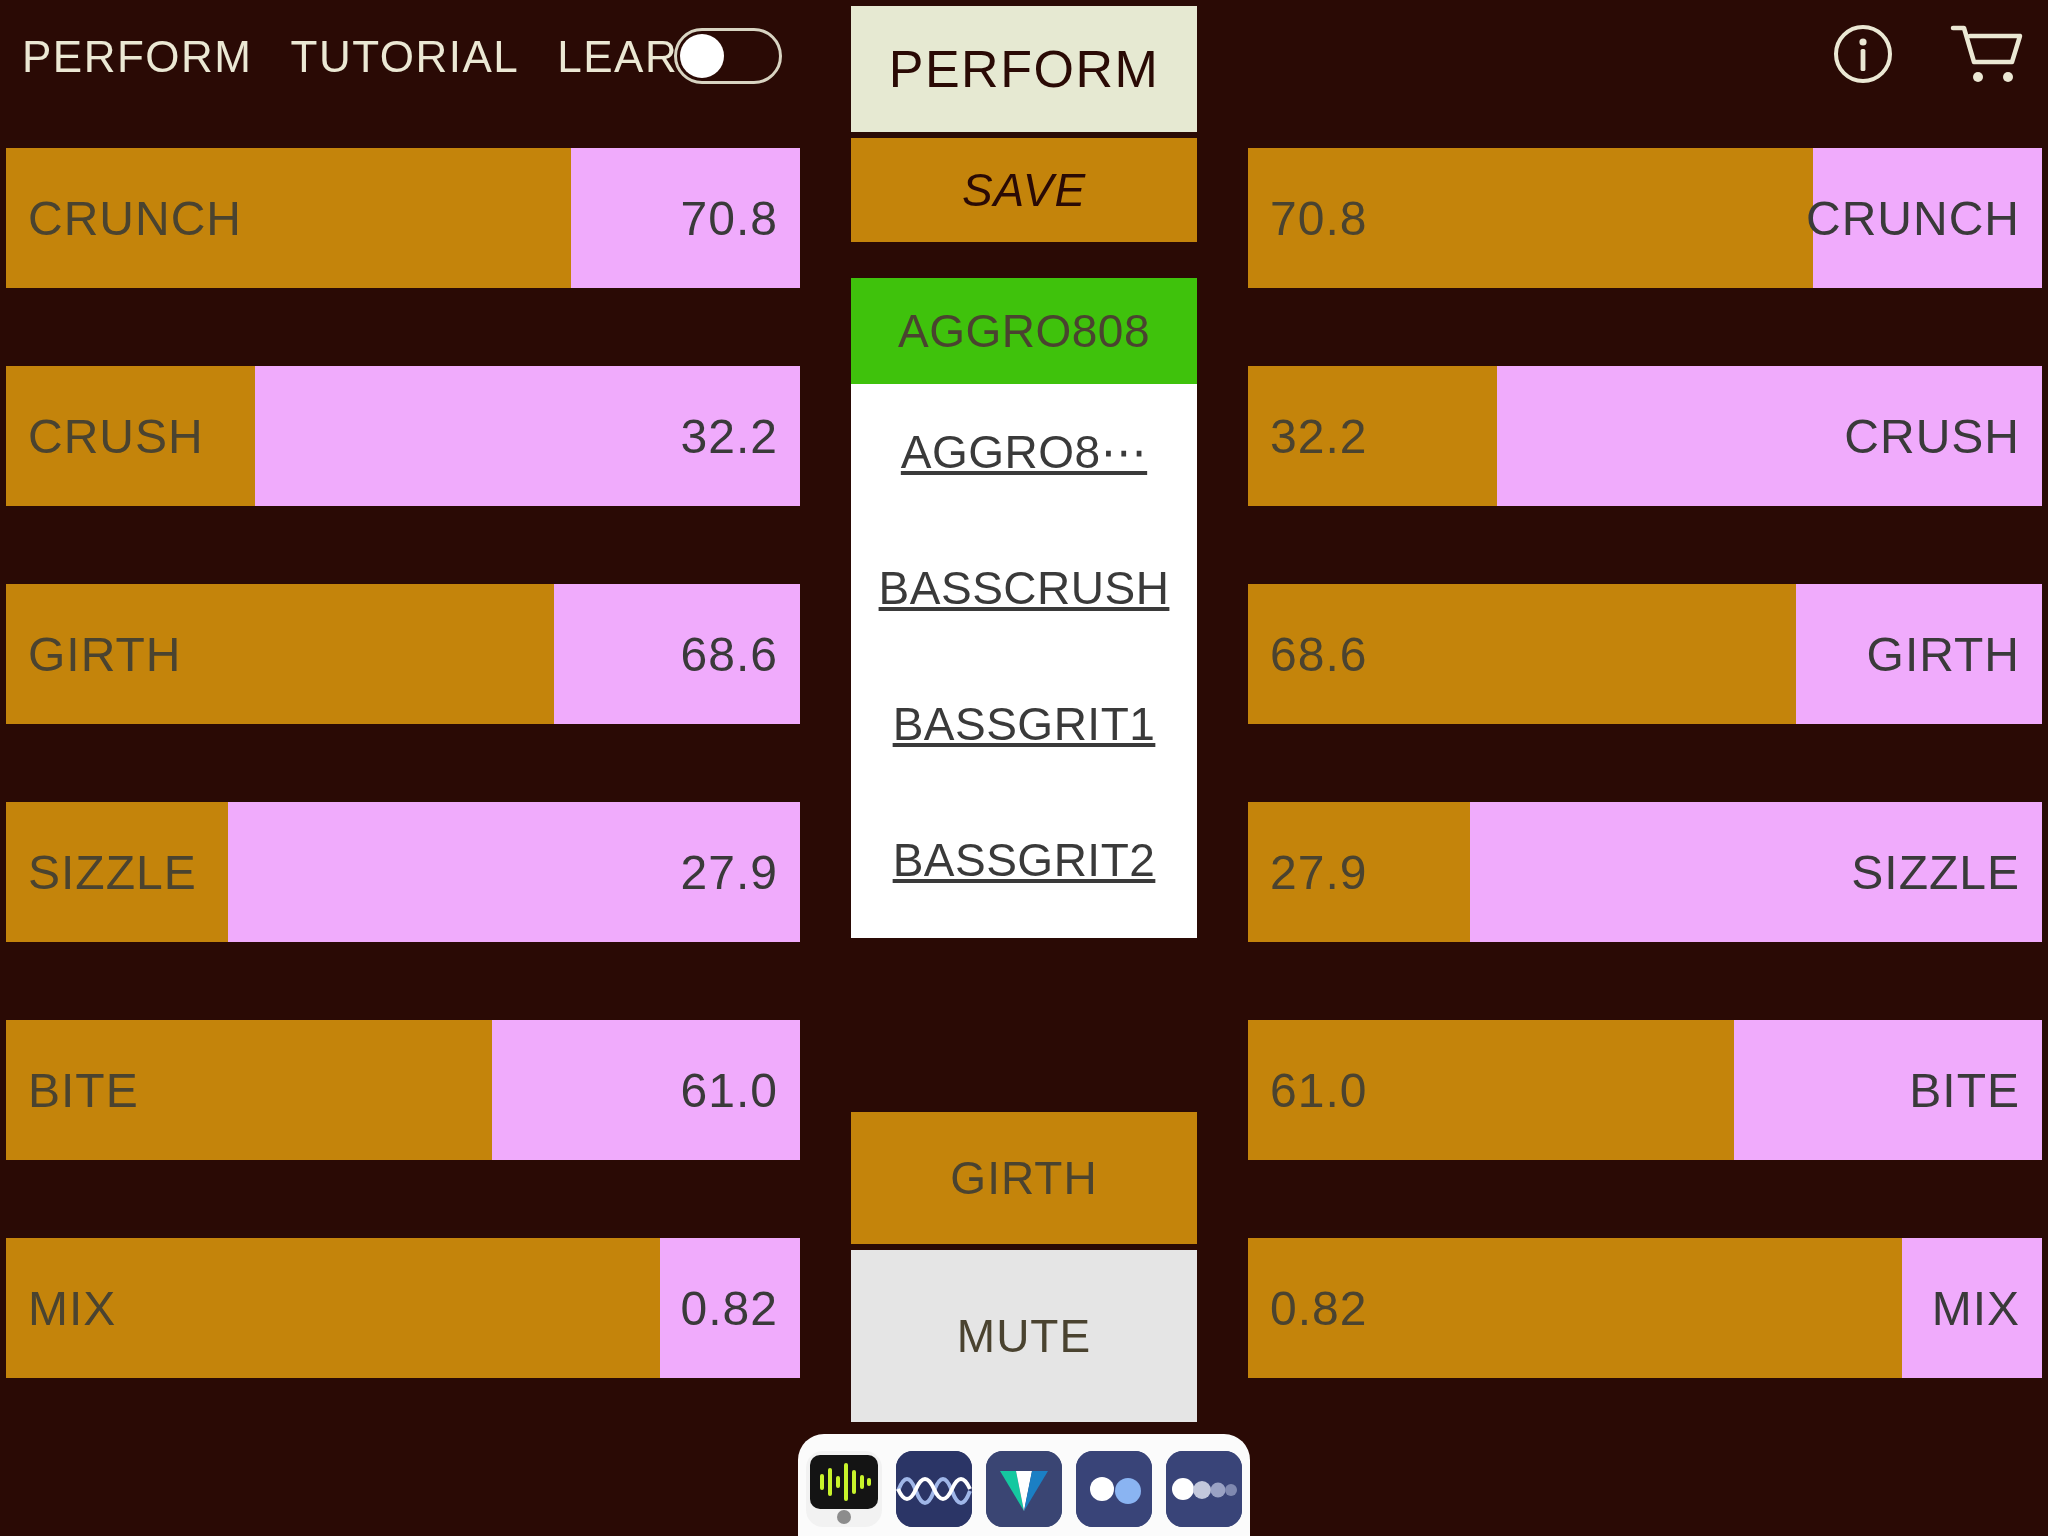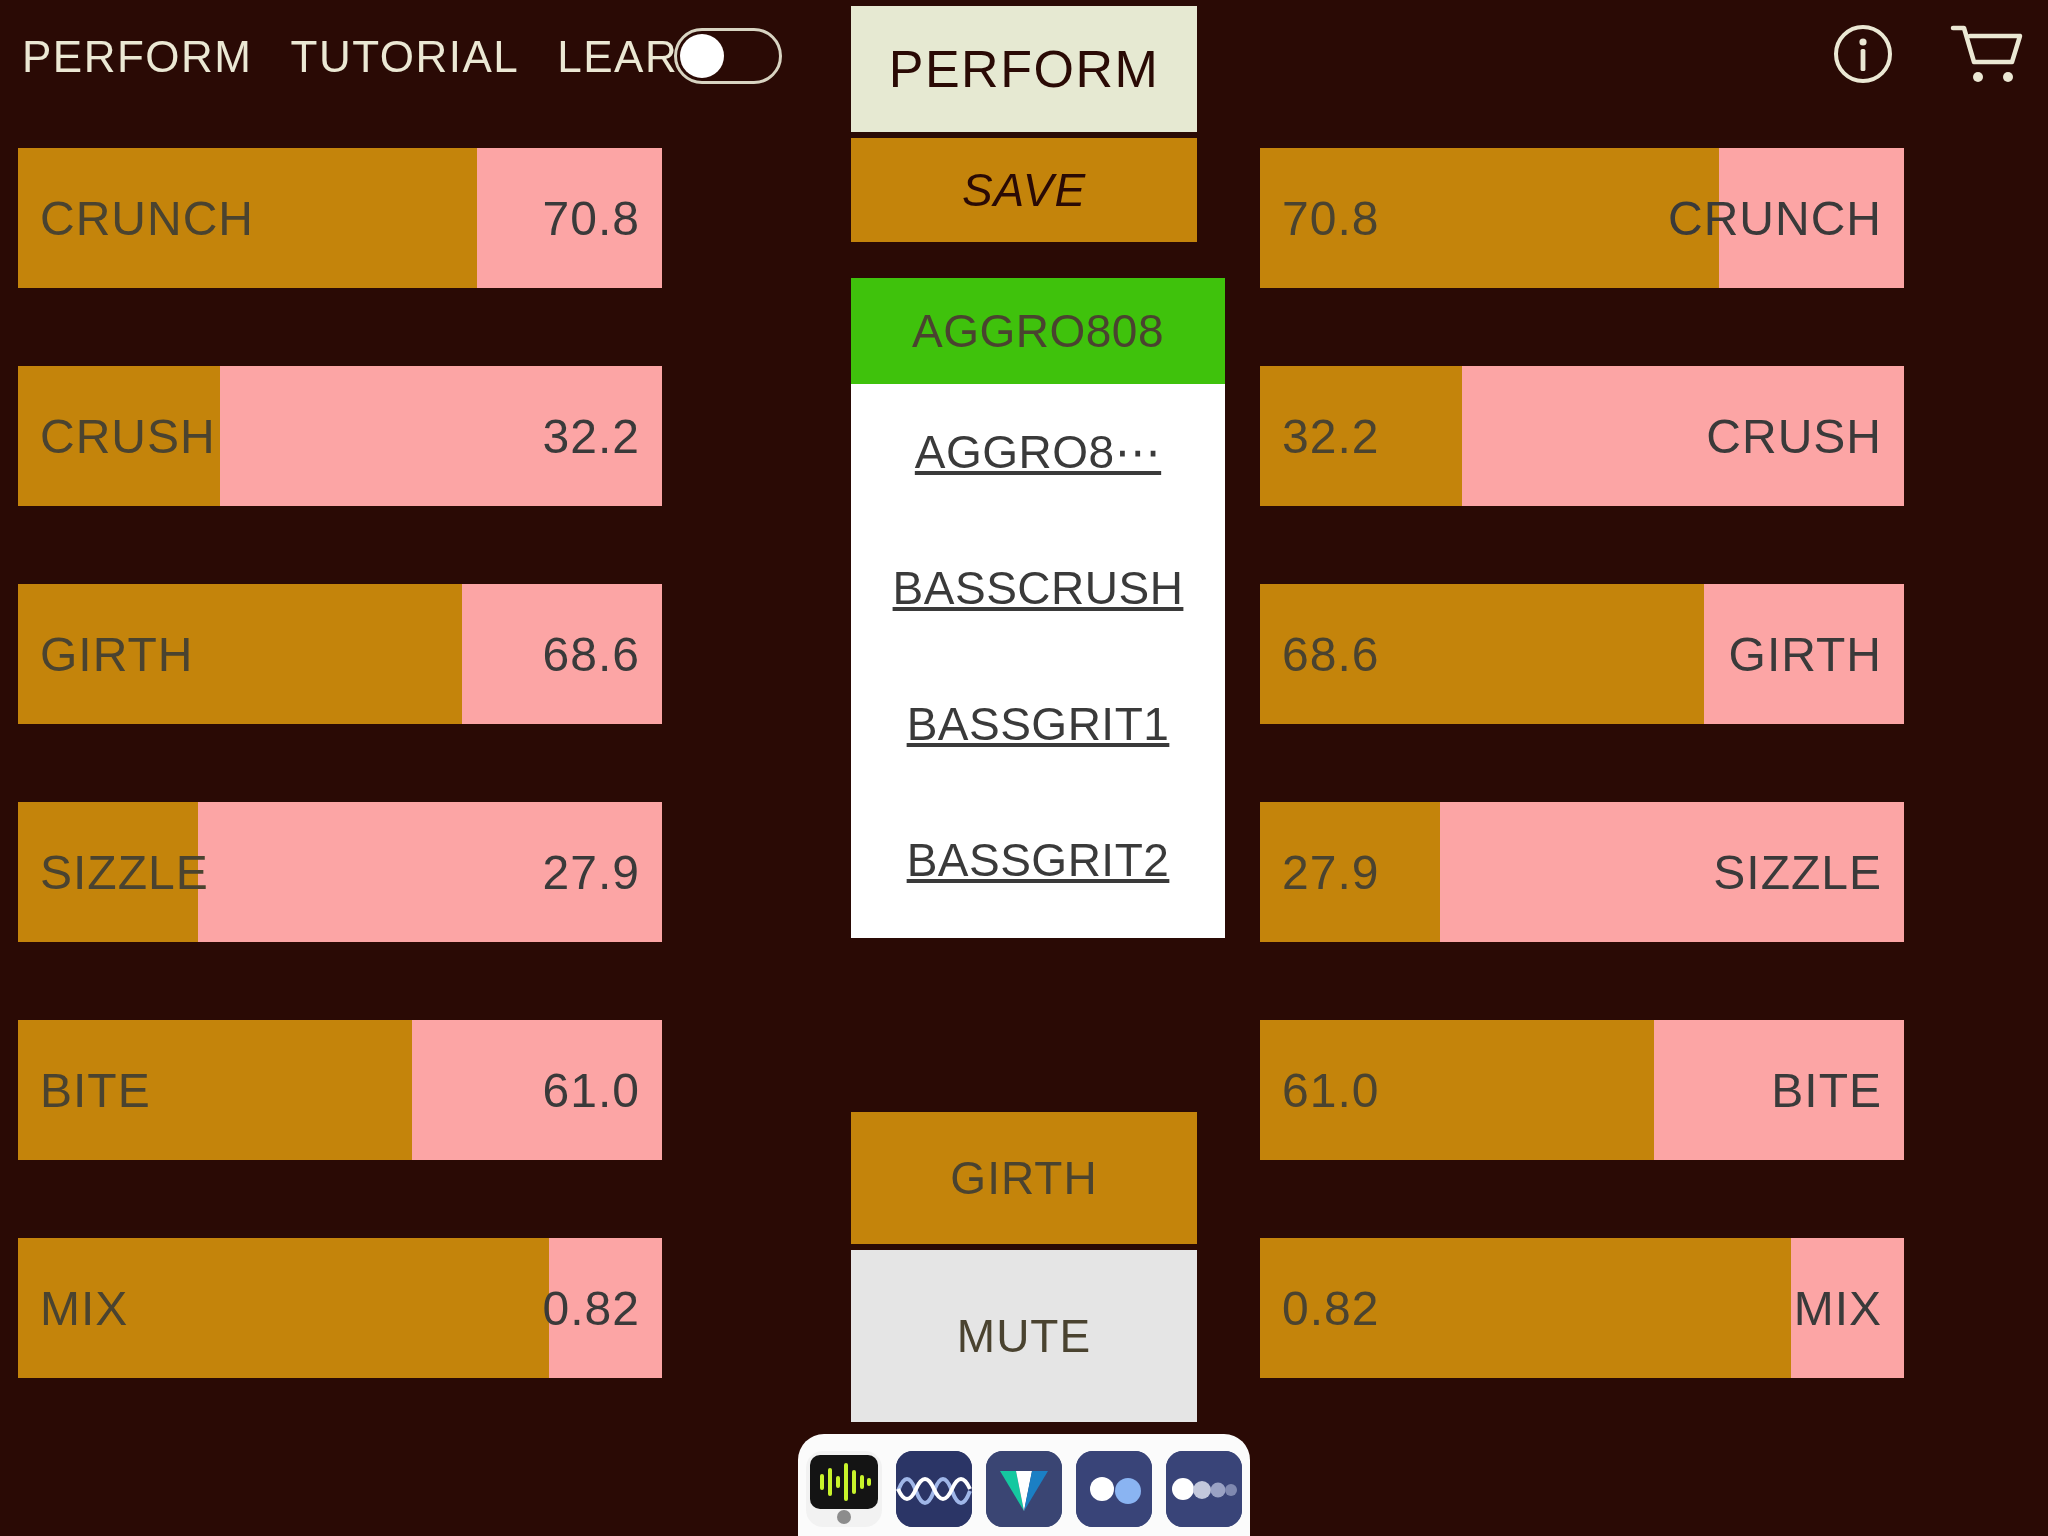--- a/index.html
+++ b/index.html
@@ -64,22 +64,22 @@
   }
   .icon-btn { cursor: pointer; line-height: 0; }
 
   
   .panel { position: absolute; top: 112px; width: 794px; height: 1300px; }
   .panel-left  { left: 6px; }
   .panel-right { left: 1248px; }
 
   .slider {
     position: absolute;
-    left: 12px; width: 644px; height: 140px;
-    background: #fca5a5;
+    left: 0; width: 794px; height: 140px;
+    background: #f0abfc;
     overflow: hidden;
     cursor: pointer;
   }
   .slider .fill {
     position: absolute; left: 0; top: 0; bottom: 0;
     background: #c4840b;
   }
   .slider .lbl, .slider .val {
     position: absolute; top: 50%;
     transform: translateY(-50%);
@@ -102,21 +102,21 @@
     width: 346px; height: 104px;
     background: #c4840b;
     display: flex; align-items: center; justify-content: center;
     cursor: pointer;
     font-style: italic;
   }
   .save-btn span { color: #2a0a05; font-size: 46px; letter-spacing: 1px; }
 
   .preset-box {
     position: absolute; left: 0; top: 278px;
-    width: 374px; height: 660px;
+    width: 346px; height: 660px;
     background: #ffffff;
     overflow: hidden;
   }
   .preset-current {
     height: 106px;
     background: #3fc20c;
     display: flex; align-items: center; justify-content: center;
     cursor: pointer;
   }
   .preset-current span { color: #4a4330; font-size: 46px; letter-spacing: 0.5px; }

